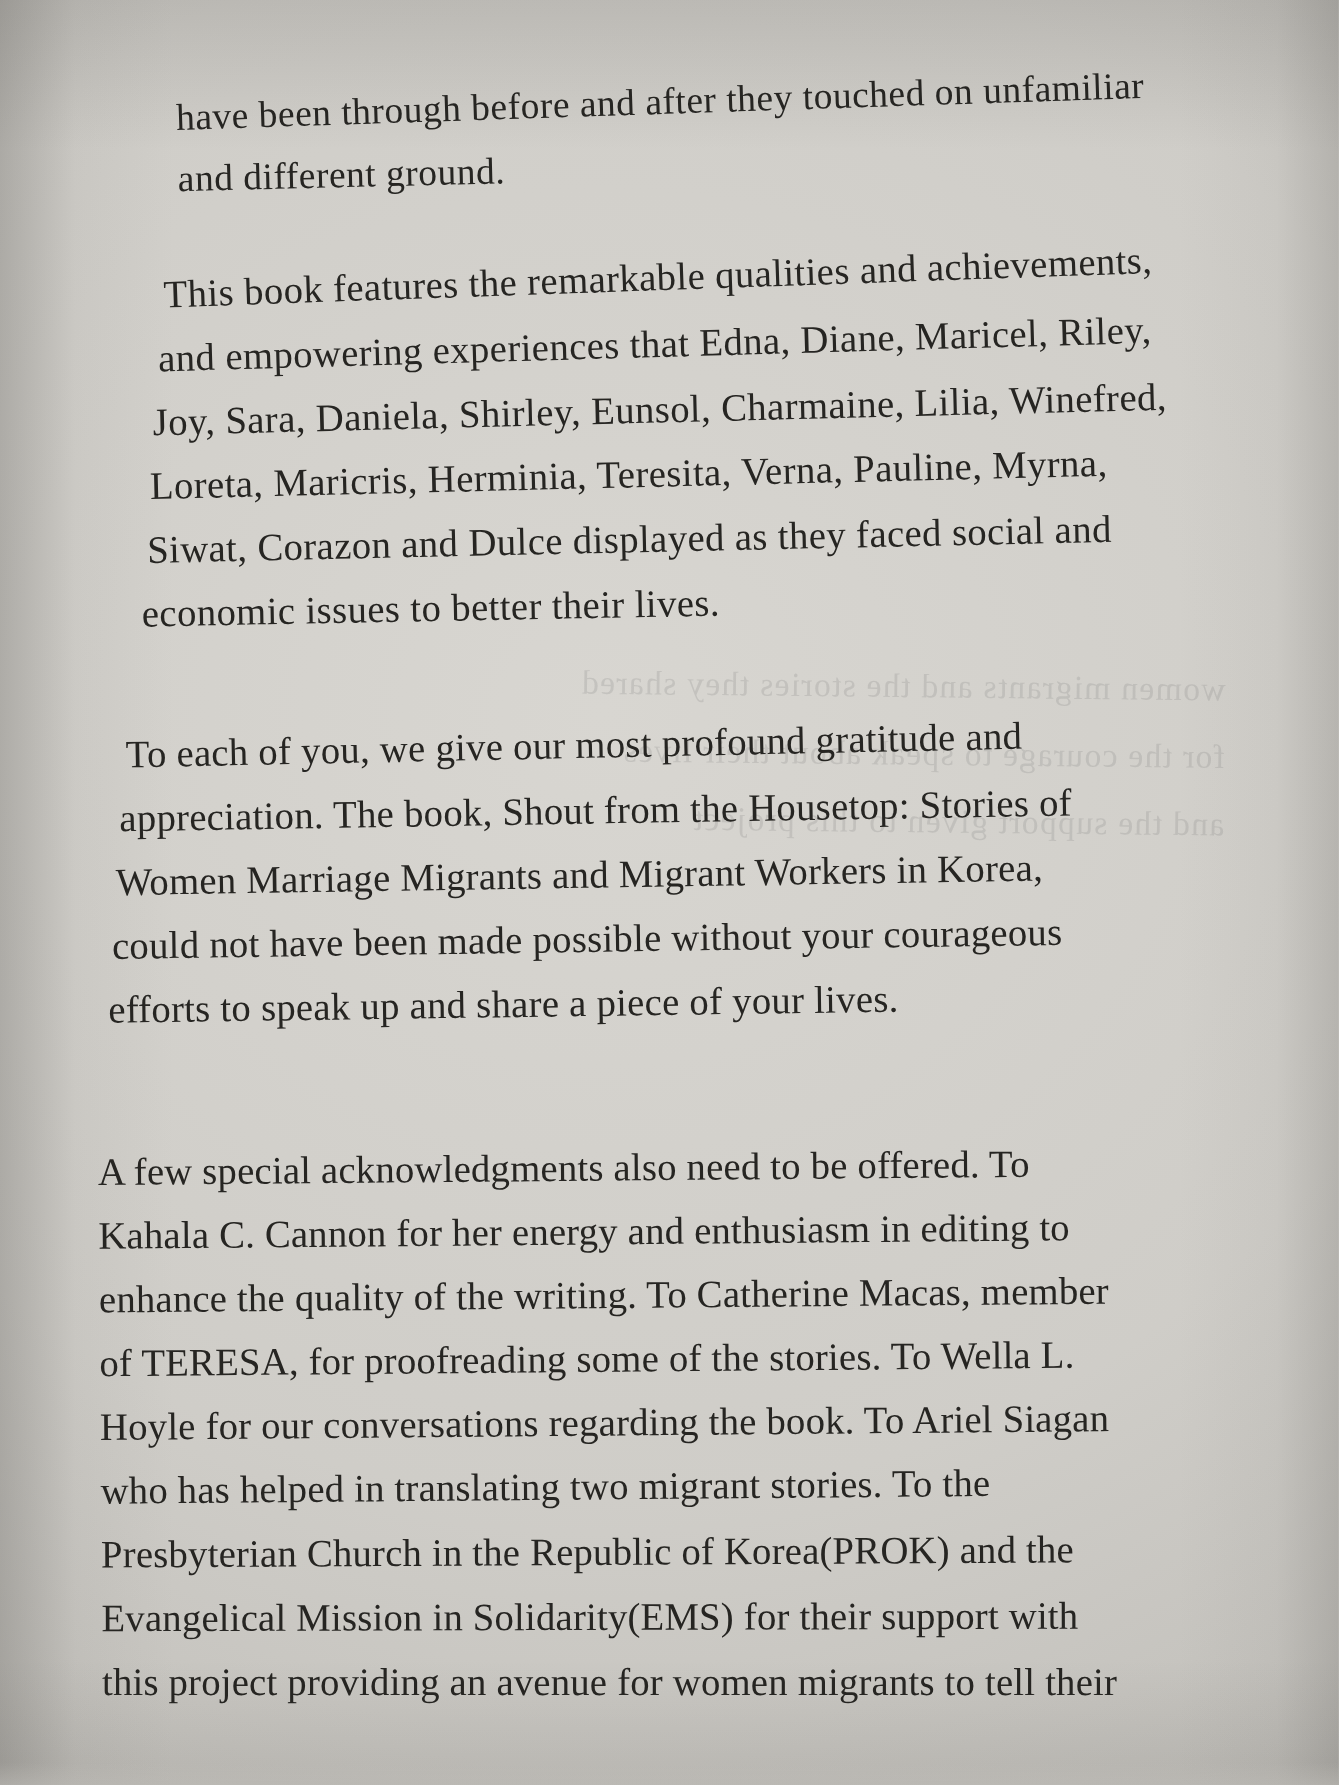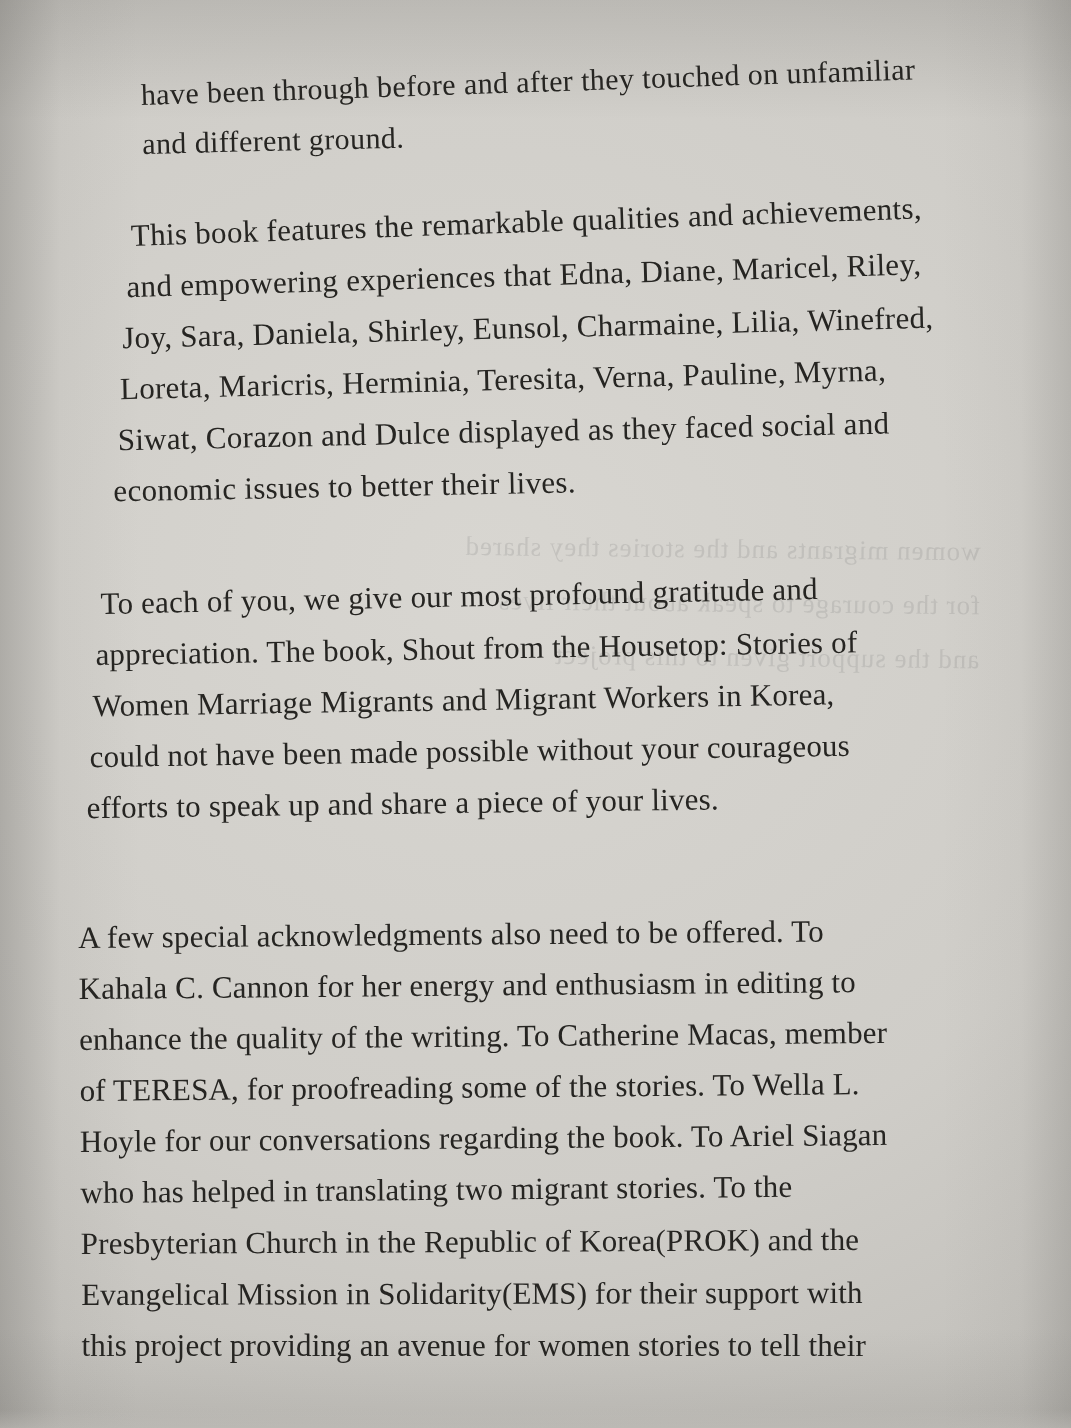--- a/index.html
+++ b/index.html
@@ -141,19 +141,19 @@
 
     <div class="para" id="p4">
       <div class="line l1">A few special acknowledgments also need to be offered. To</div>
       <div class="line l2">Kahala C. Cannon for her energy and enthusiasm in editing to</div>
       <div class="line l3">enhance the quality of the writing. To Catherine Macas, member</div>
       <div class="line l4">of TERESA, for proofreading some of the stories. To Wella L.</div>
       <div class="line l5">Hoyle for our conversations regarding the book. To Ariel Siagan</div>
       <div class="line l6">who has helped in translating two migrant stories. To the</div>
       <div class="line l7">Presbyterian Church in the Republic of Korea(PROK) and the</div>
       <div class="line l8">Evangelical Mission in Solidarity(EMS) for their support with</div>
-      <div class="line l9">this project providing an avenue for women stories to tell their</div>
+      <div class="line l9">this project providing an avenue for women migrants to tell their</div>
     </div>
 
   </div>
 
   <div class="clip-bottom"></div>
 </div>
 
 </body></html>

